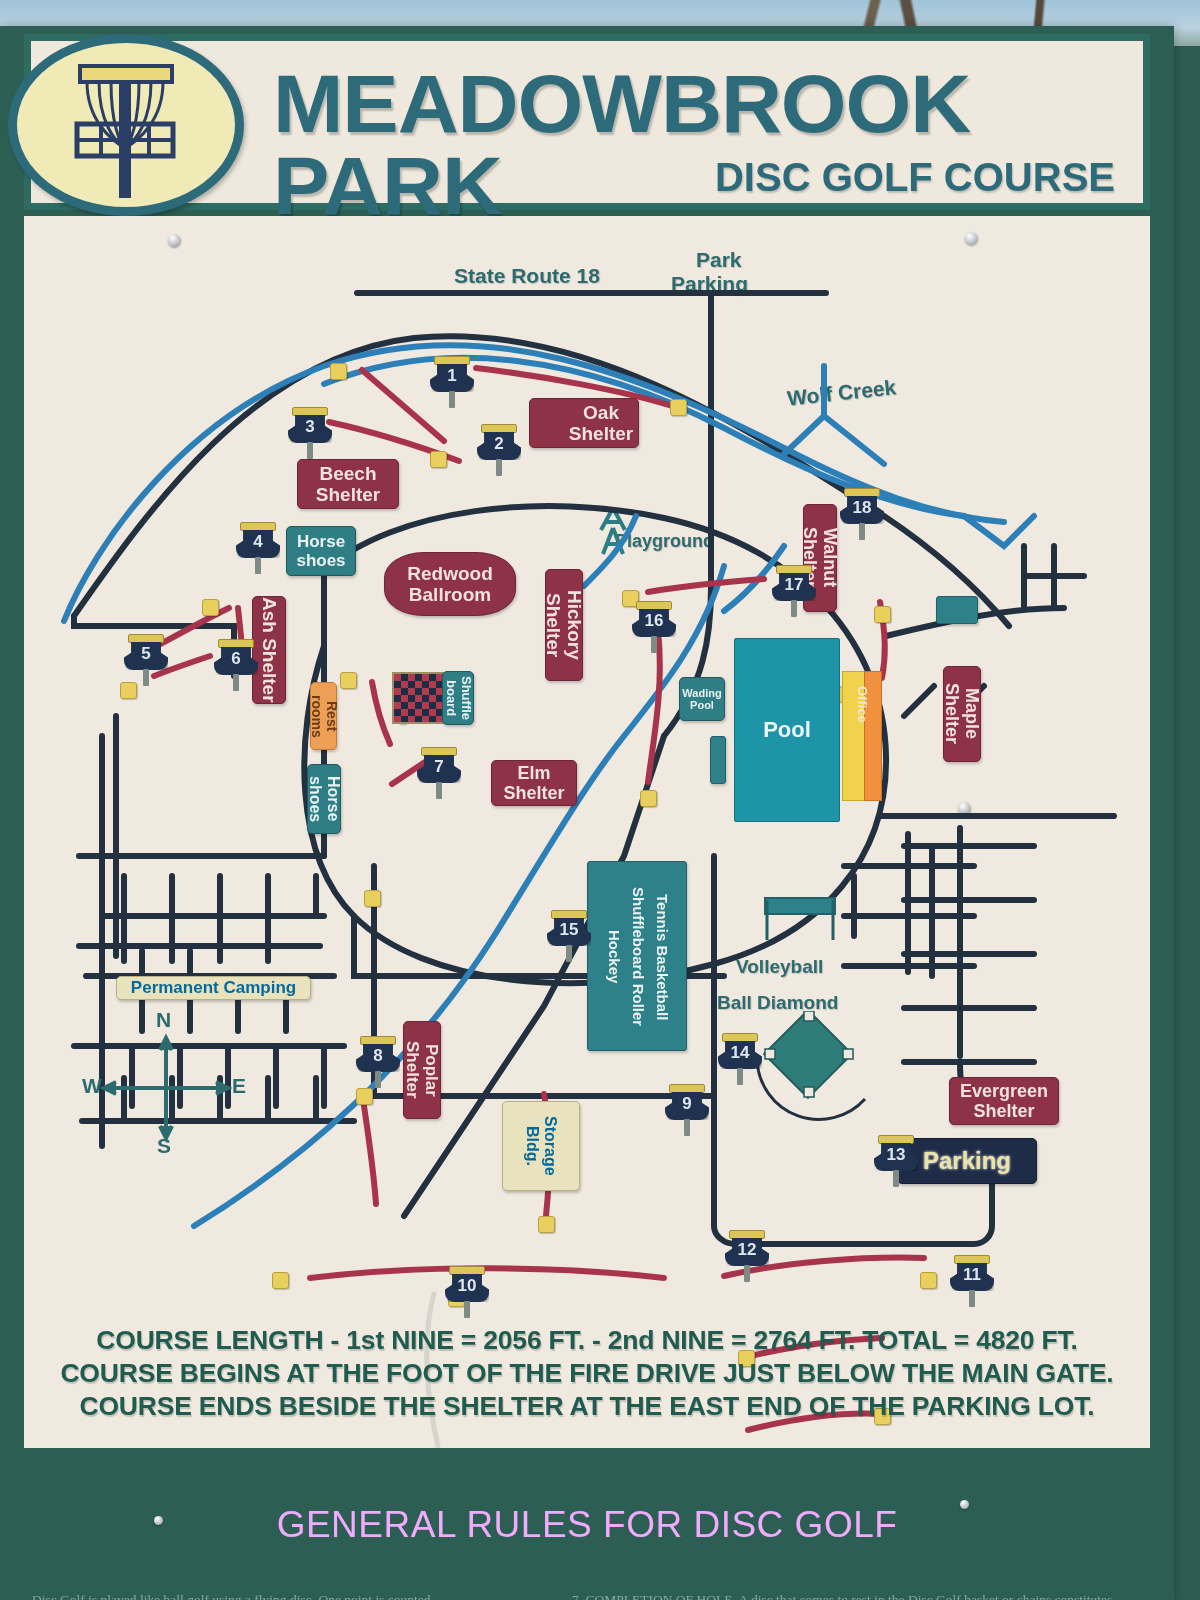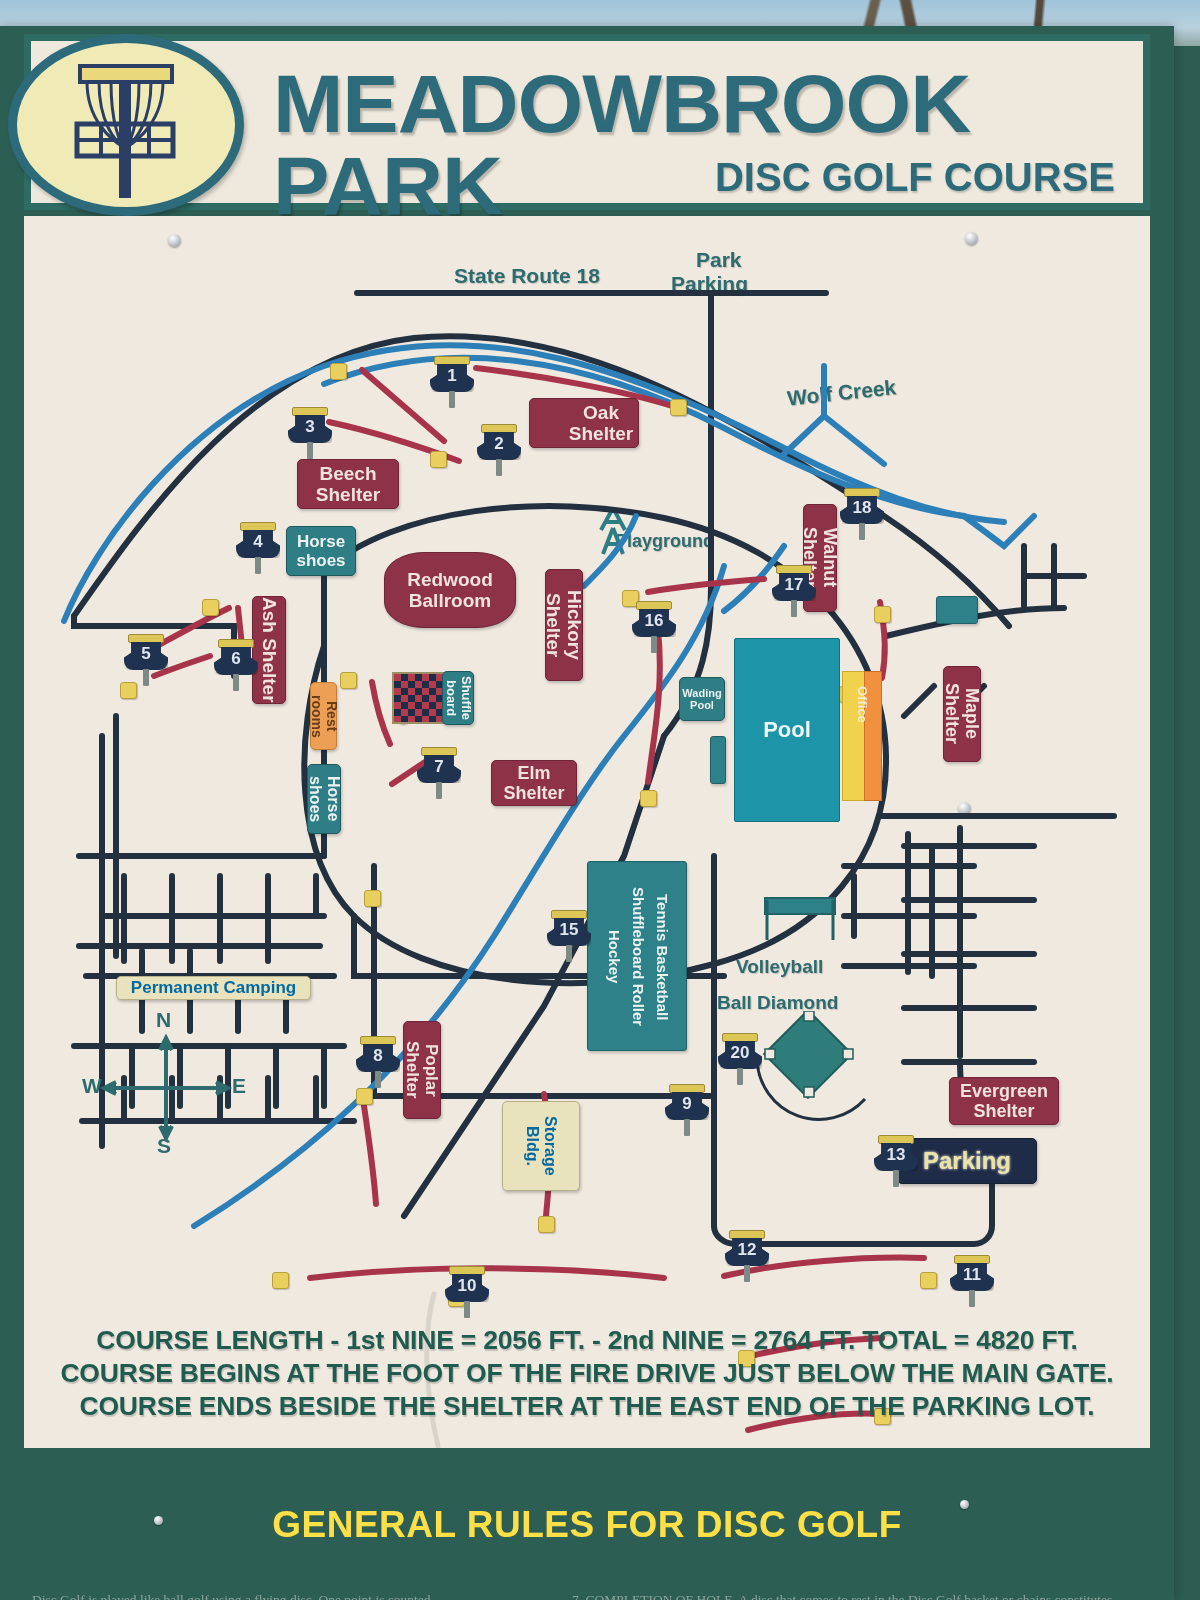--- a/index.html
+++ b/index.html
@@ -34,22 +34,22 @@
   .logo{position:absolute;left:8px;top:8px;width:236px;height:182px;border-radius:50%;
         background:#efeab6;border:9px solid #2d6b7b;box-sizing:border-box;
         box-shadow:2px 3px 4px rgba(0,0,0,.25);}
 
   
   .map{position:absolute;left:24px;top:190px;width:1126px;height:1232px;background:#efe9e0;
        overflow:hidden;}
 
   
   .rules{position:absolute;left:0px;top:1422px;width:1174px;height:178px;background:#2d5e54;}
-  .rules-title{position:absolute;left:0;top:56px;width:1174px;text-align:center;color:#fde047;
-               font-size:37px;font-weight:bold;letter-spacing:.5px;}
+  .rules-title{position:absolute;left:0;top:56px;width:1174px;text-align:center;color:#f0abfc;
+               font-size:37px;font-weight:normal;letter-spacing:.5px;}
   .rule-col{position:absolute;top:142px;color:#9fb5ad;font-size:13.5px;line-height:20px;
             font-family:"Liberation Serif",serif;opacity:.82;}
   .rule-col.l{left:32px;width:510px;}
   .rule-col.r{left:572px;width:560px;}
 
   
   .screw{position:absolute;width:13px;height:13px;border-radius:50%;
          background:radial-gradient(circle at 35% 30%,#ffffff,#b9bfc2 60%,#7d8588);
          box-shadow:0 1px 2px rgba(0,0,0,.35);}
 
@@ -333,21 +333,21 @@
       <div class="tee" style="left:786px;top:574px;"></div>
 
       <div class="plate red" style="left:505px;top:182px;width:110px;height:50px;font-size:19px;padding-left:34px;">Oak Shelter</div>
 
       <div class="plate red" style="left:273px;top:243px;width:102px;height:50px;font-size:19px;">Beech Shelter</div>
 
       <div class="plate teal" style="left:262px;top:310px;width:70px;height:50px;font-size:17px;">Horse shoes</div>
 
       <div class="plate red vert" style="left:228px;top:380px;width:34px;height:108px;font-size:19px;">Ash Shelter</div>
 
-      <div class="plate red" style="left:360px;top:336px;width:132px;height:76px;font-size:19px;border-radius:40px/26px;">Redwood Ballroom</div>
+      <div class="plate red" style="left:360px;top:336px;width:132px;height:64px;font-size:19px;border-radius:40px/26px;">Redwood Ballroom</div>
 
       <div class="plate red vert" style="left:521px;top:353px;width:38px;height:112px;font-size:19px;">Hickory Shelter</div>
 
       <div class="plate orange vert" style="left:286px;top:466px;width:27px;height:68px;font-size:14px;">Rest rooms</div>
 
       <div class="checker" style="left:368px;top:456px;width:54px;height:52px;"></div>
 
       <div class="plate teal vert" style="left:418px;top:455px;width:32px;height:54px;font-size:13px;">Shuffle board</div>
 
       <div class="plate teal vert" style="left:283px;top:548px;width:34px;height:70px;font-size:16px;">Horse shoes</div>
@@ -501,21 +501,21 @@
       </div>
       <div class="basket" style="left:849px;top:919px;">
         <div class="band"></div>
         <div class="body"></div>
         <div class="num">13</div>
         <div class="post"></div>
       </div>
       <div class="basket" style="left:693px;top:817px;">
         <div class="band"></div>
         <div class="body"></div>
-        <div class="num">20</div>
+        <div class="num">14</div>
         <div class="post"></div>
       </div>
       <div class="basket" style="left:522px;top:694px;">
         <div class="band"></div>
         <div class="body"></div>
         <div class="num">15</div>
         <div class="post"></div>
       </div>
       <div class="basket" style="left:607px;top:385px;">
         <div class="band"></div>

